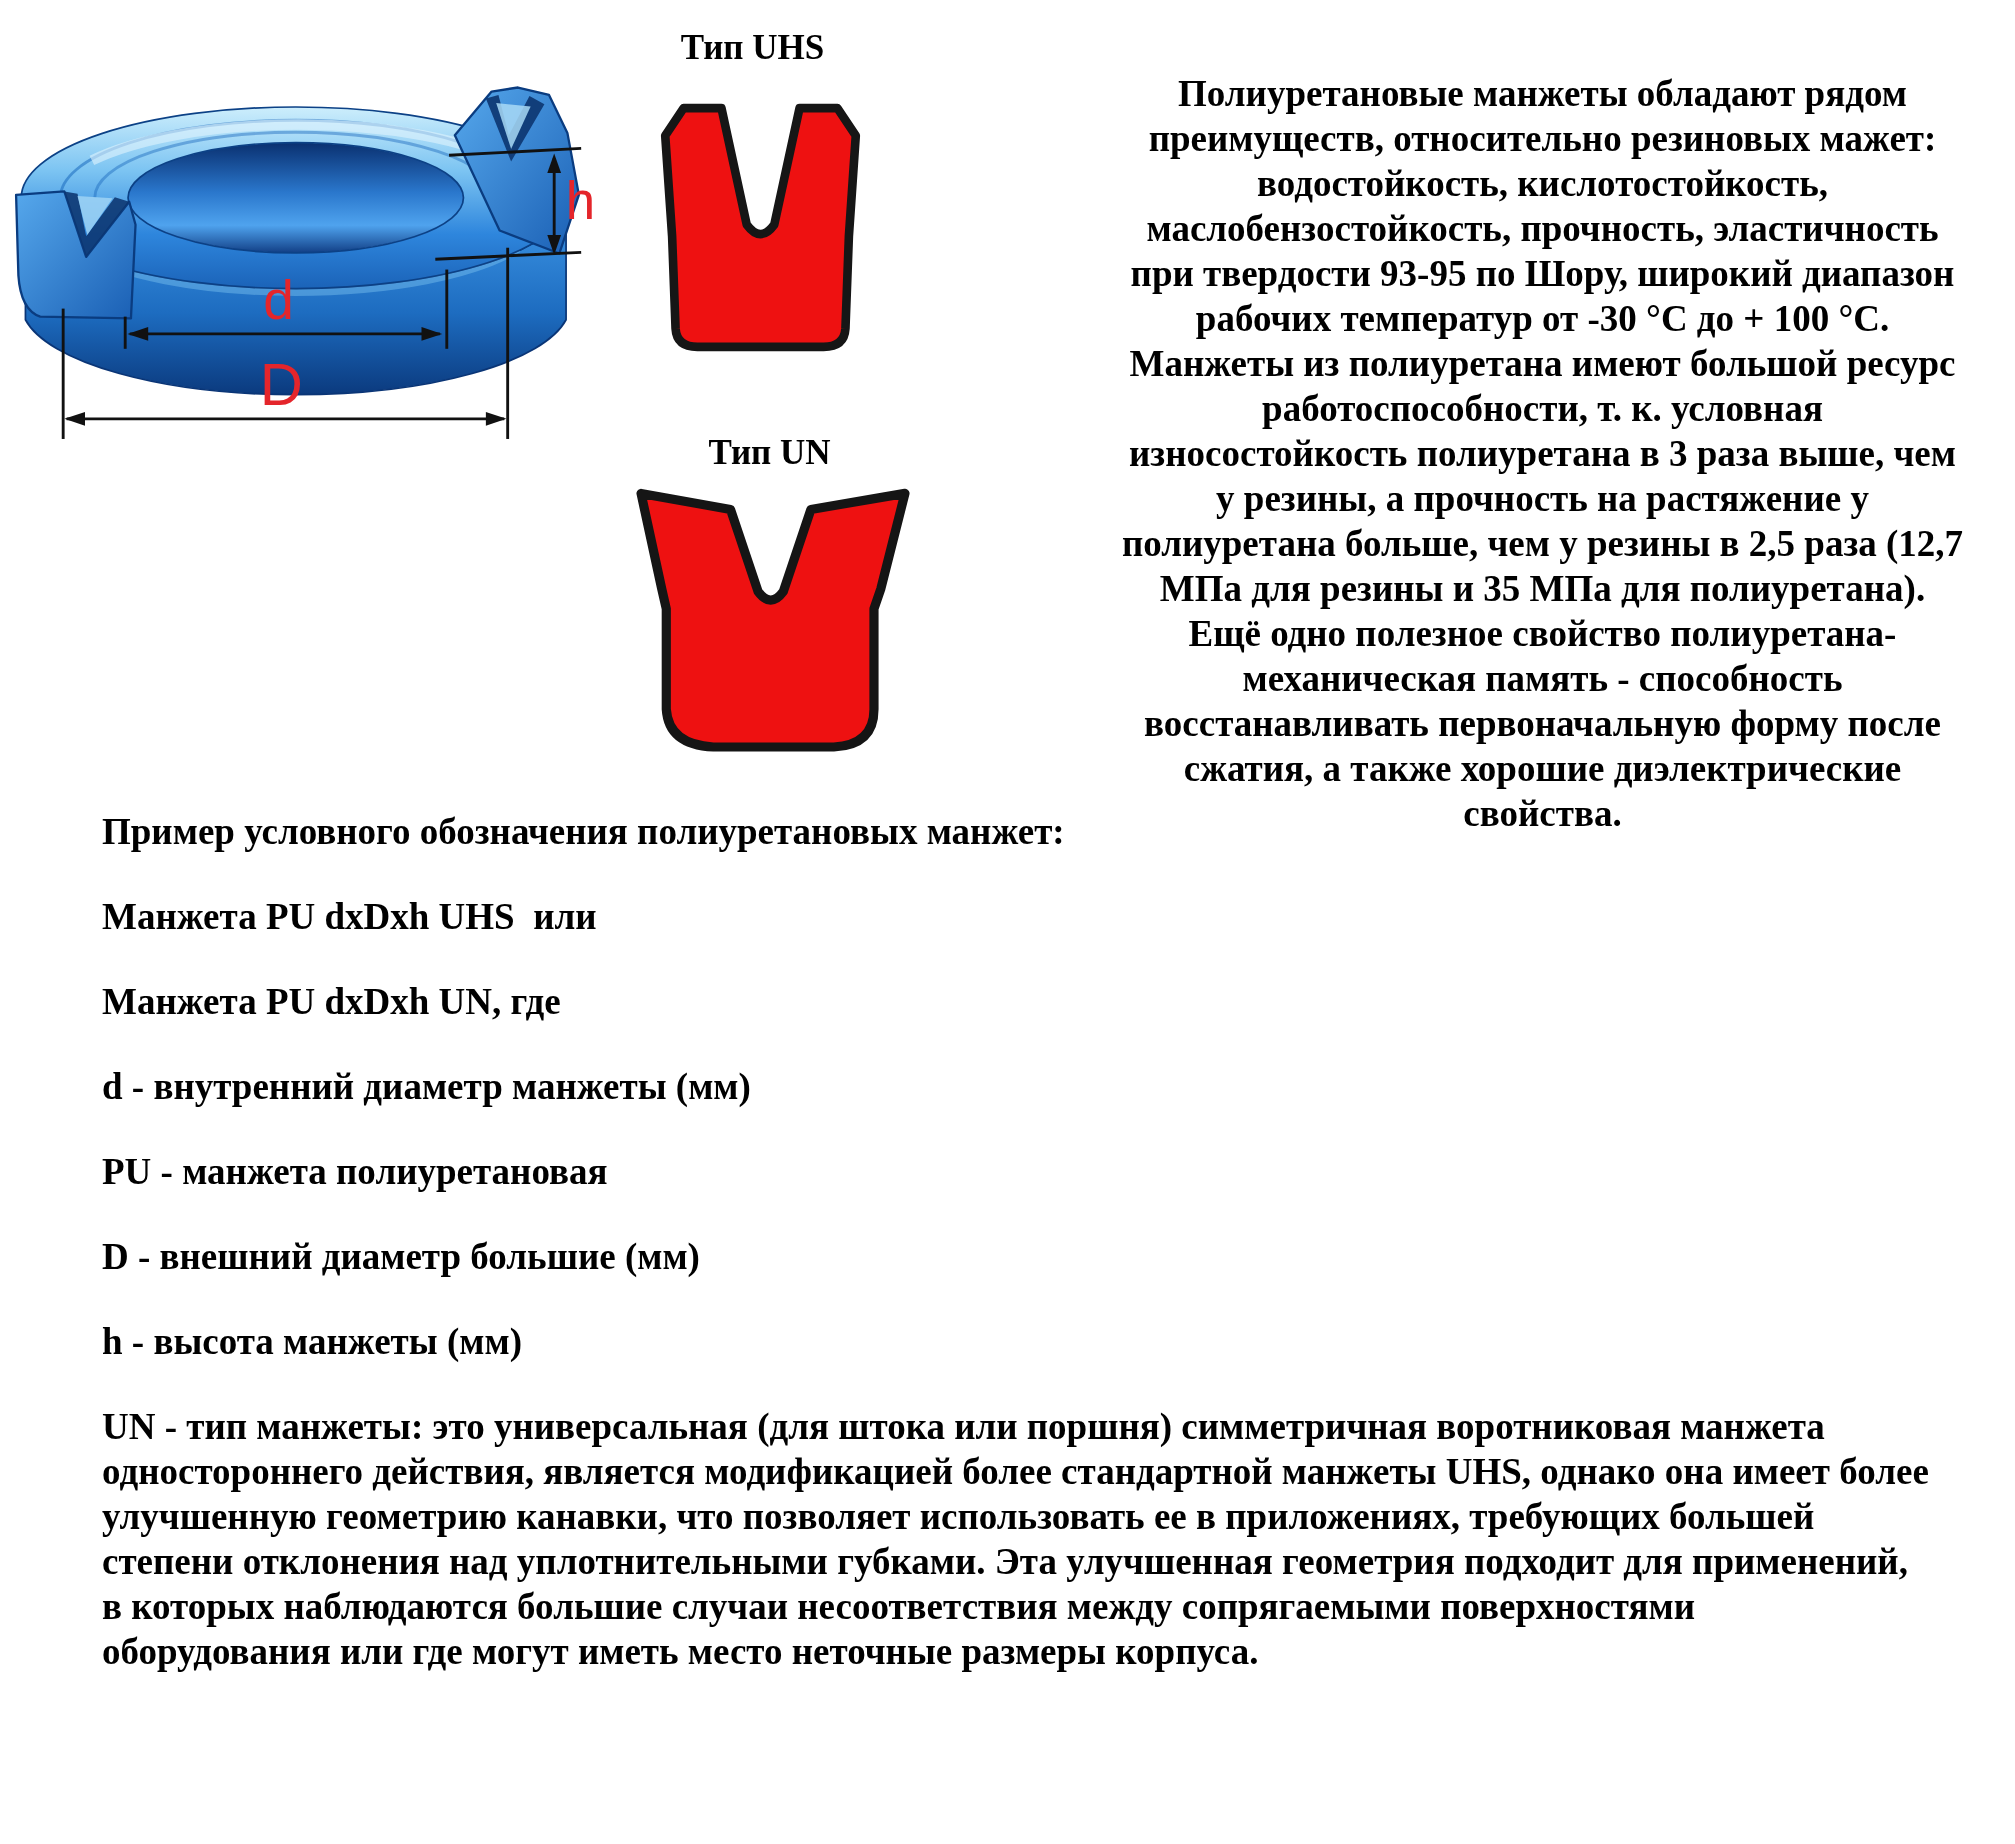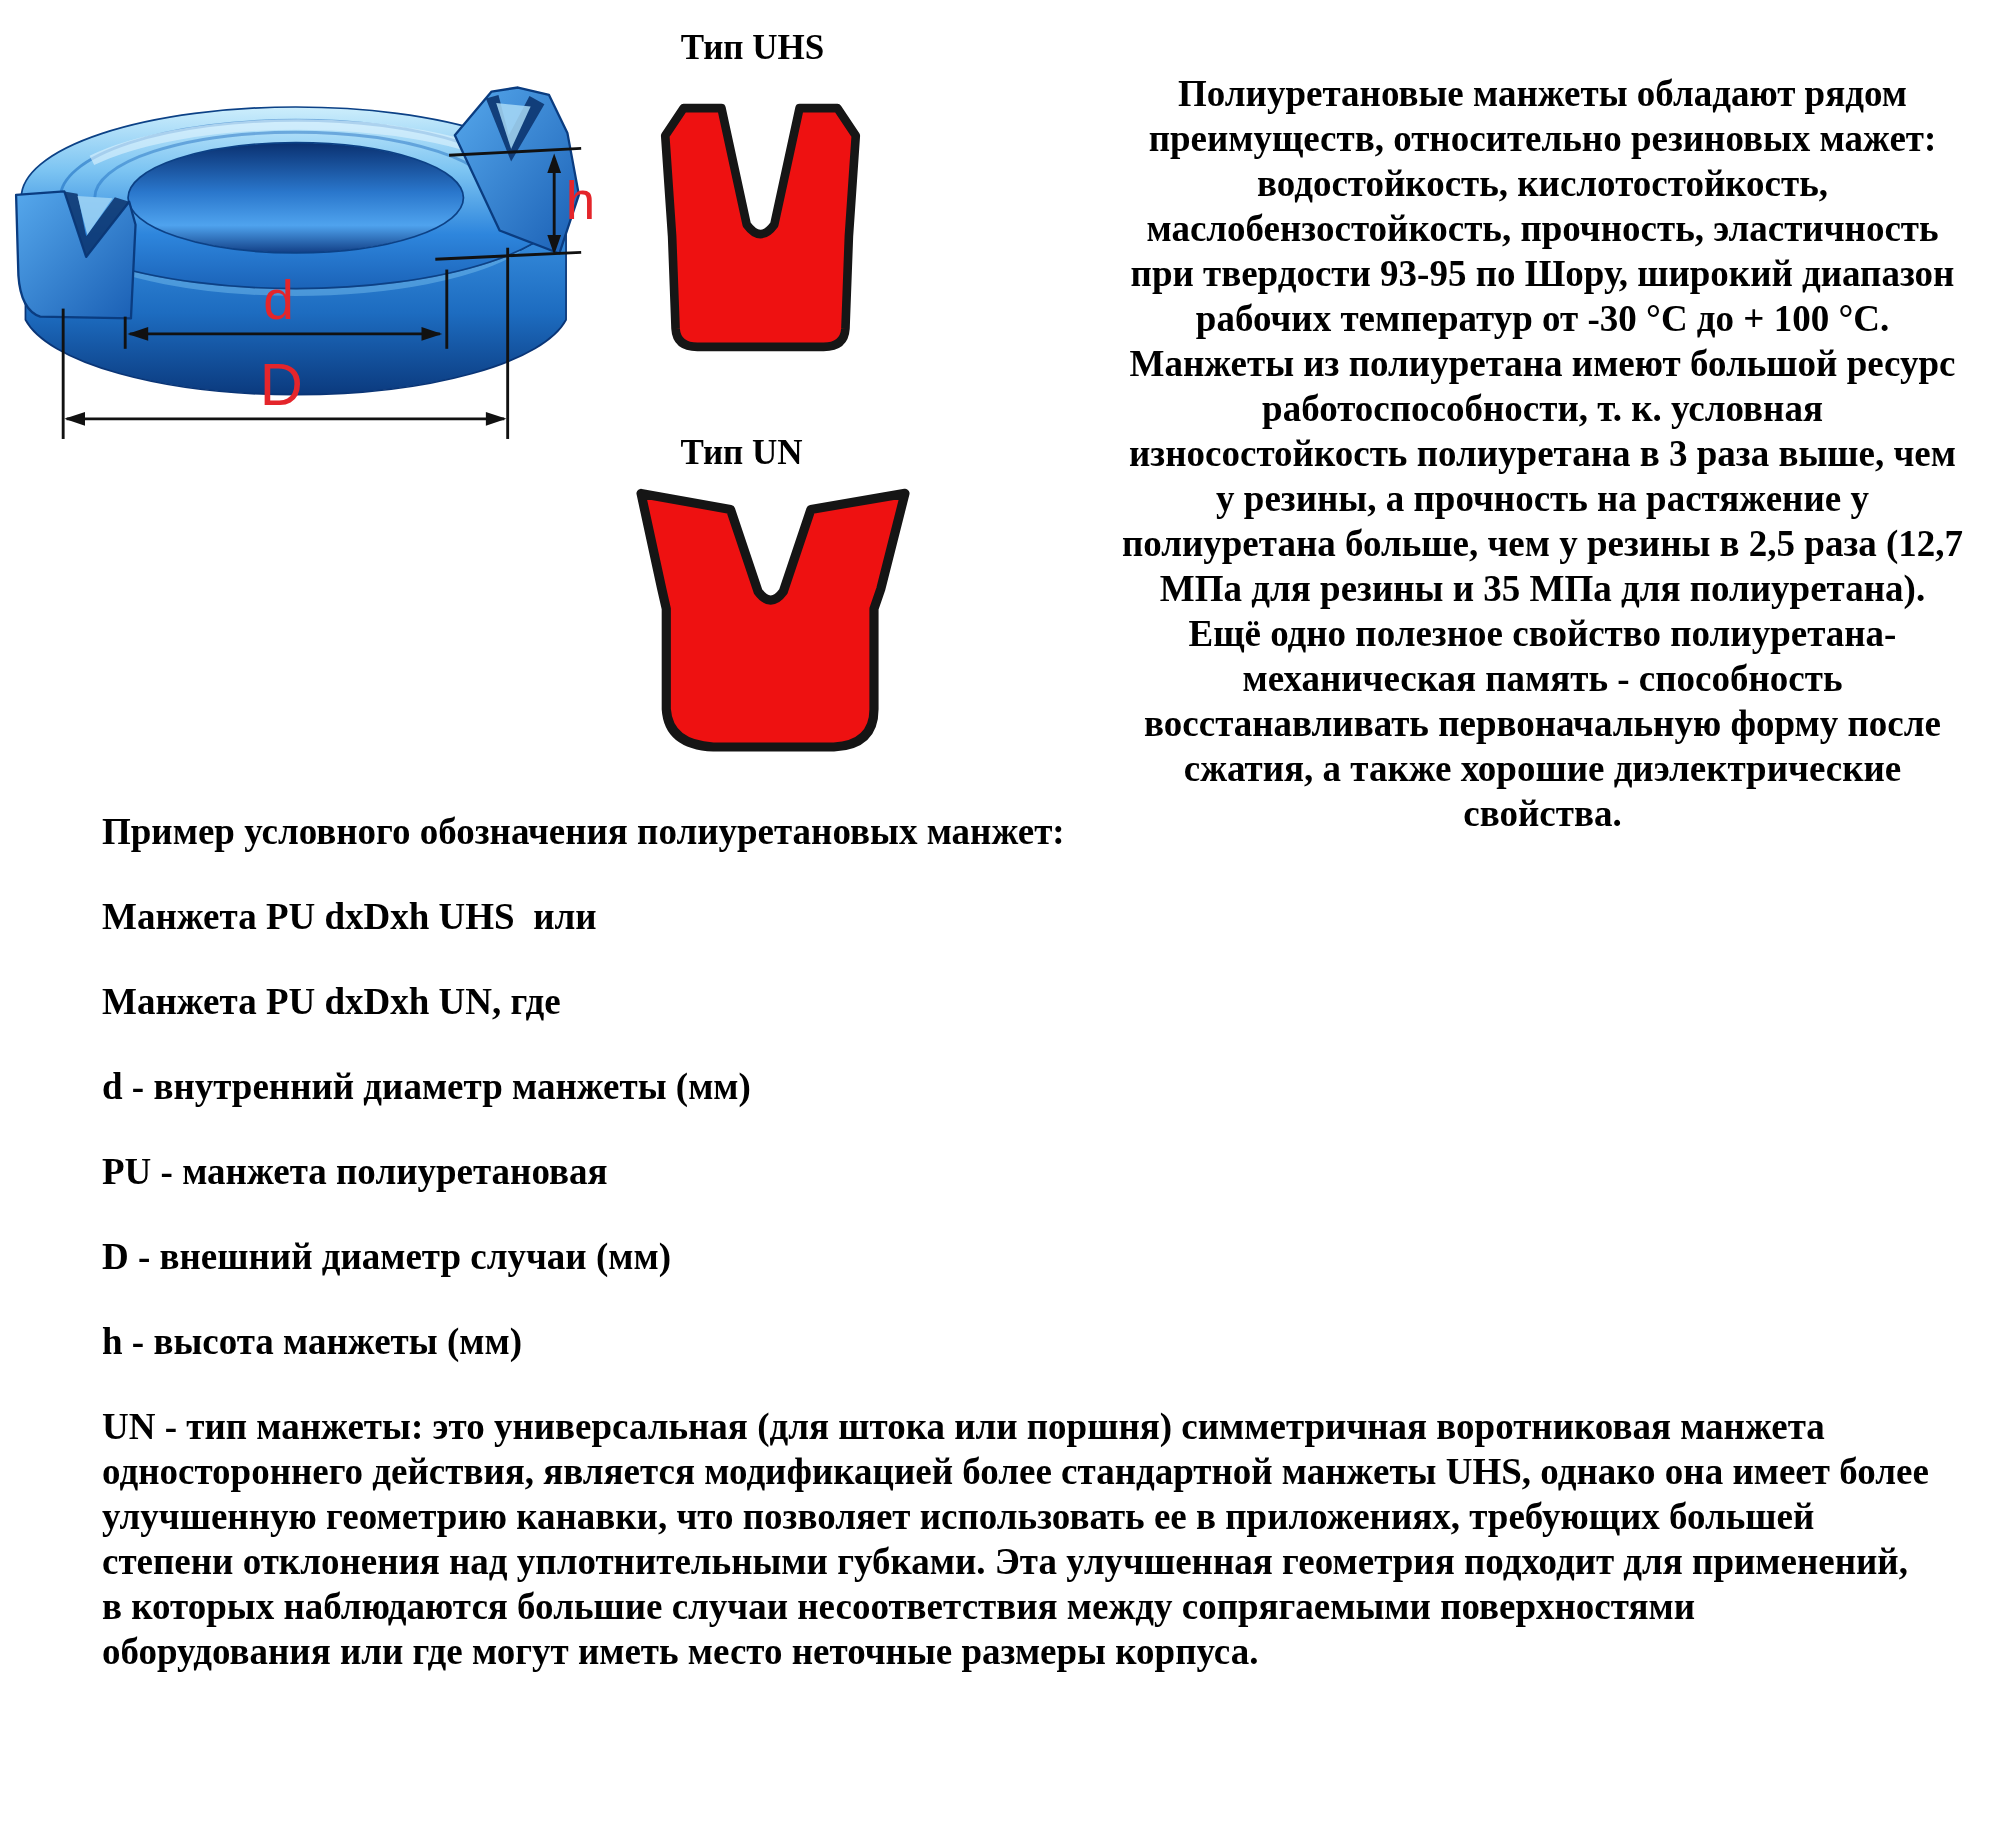--- a/index.html
+++ b/index.html
@@ -16,21 +16,21 @@
   }
   .bottom-text{
     left:86px;top:809px;width:1913px;
     font-size:37px;line-height:45px;
   }
   .bottom-text .para{margin:0 0 40px 16px;}
   .fig-title{
     font-size:35px;line-height:32px;text-align:center;
   }
   .uhs-title{left:632px;top:32px;width:241px;}
-  .un-title{left:592px;top:437px;width:299px;}
+  .un-title{left:620px;top:437px;width:299px;}
   svg{display:block;overflow:visible;}
   .dim-label{
     font-family:"Liberation Sans","DejaVu Sans",sans-serif;
     font-weight:normal;
   }
 </style>
 </head>
 <body>
 
 <div class="abs" style="left:0;top:80px;width:603px;height:471px;">
@@ -137,21 +137,21 @@
 восстанавливать первоначальную форму после
 сжатия, а также хорошие диэлектрические
 свойства.</div>
 
 <div class="abs bottom-text">
   <div class="para prewrap">Пример условного обозначения полиуретановых манжет:</div>
   <div class="para prewrap">Манжета PU dxDxh UHS  или</div>
   <div class="para prewrap">Манжета PU dxDxh UN, где</div>
   <div class="para prewrap">d - внутренний диаметр манжеты (мм)</div>
   <div class="para prewrap">PU - манжета полиуретановая</div>
-  <div class="para prewrap">D - внешний диаметр случаи (мм)</div>
+  <div class="para prewrap">D - внешний диаметр большие (мм)</div>
   <div class="para prewrap">h - высота манжеты (мм)</div>
   <div class="para prewrap">UN - тип манжеты: это универсальная (для штока или поршня) симметричная воротниковая манжета
 одностороннего действия, является модификацией более стандартной манжеты UHS, однако она имеет более
 улучшенную геометрию канавки, что позволяет использовать ее в приложениях, требующих большей
 степени отклонения над уплотнительными губками. Эта улучшенная геометрия подходит для применений,
 в которых наблюдаются большие случаи несоответствия между сопрягаемыми поверхностями
 оборудования или где могут иметь место неточные размеры корпуса.</div>
 </div>
 
 

